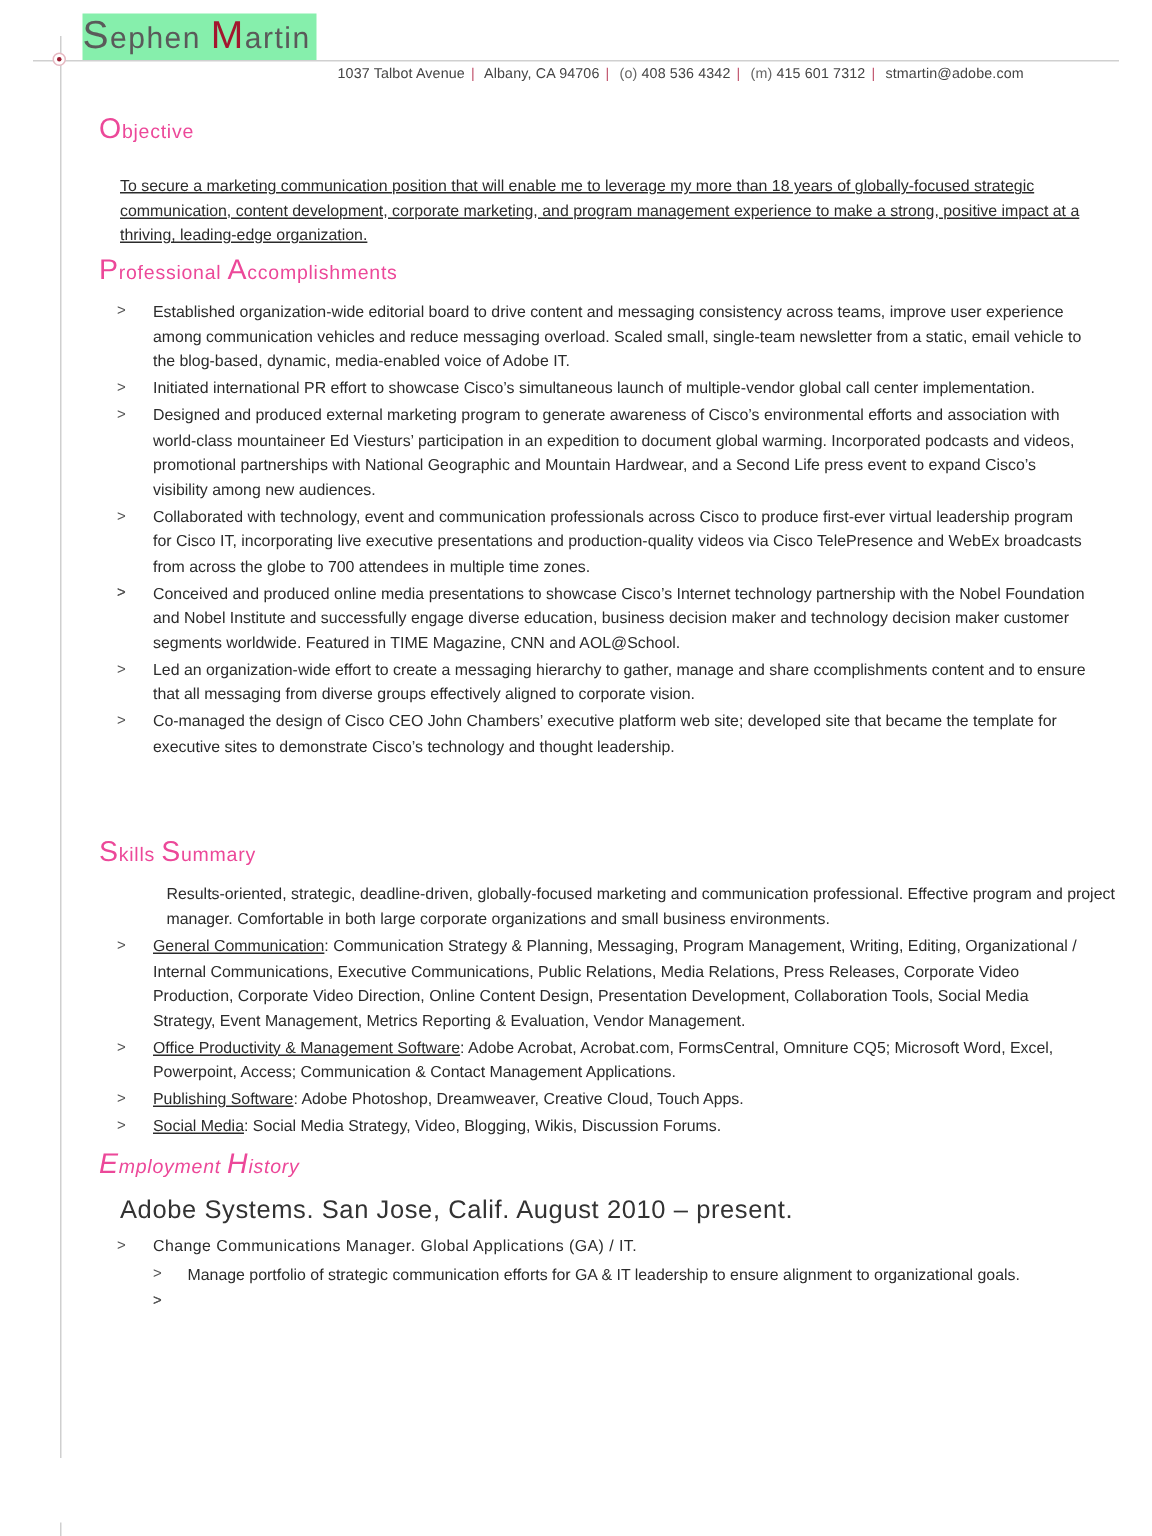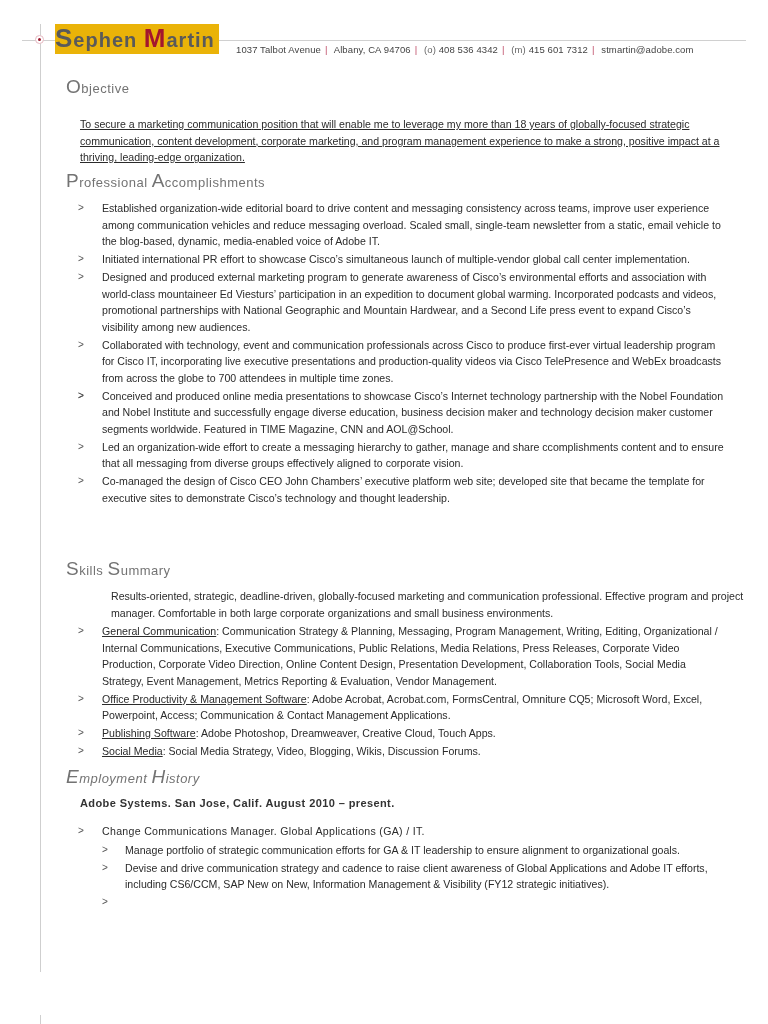--- a/index.html
+++ b/index.html
@@ -4,35 +4,35 @@
 <style>
   html, body { margin:0; padding:0; background:#ffffff; }
   body { width:768px; height:1024px; position:relative; overflow:hidden;
          font-family:"Liberation Sans", sans-serif; color:#2b2b2b; }
   .vline { position:absolute; left:40px; top:24px; width:1px; height:948px; background:#cfcfcf; }
   .vline2 { position:absolute; left:40px; top:1015px; width:1px; height:9px; background:#cfcfcf; }
   .hline { position:absolute; left:22px; top:40px; width:724px; height:1px; background:#d0d0d0; }
   .target { position:absolute; left:35px; top:35px; width:9px; height:9px; border-radius:50%;
             background:#fff; border:1px solid #e6b9c2; box-sizing:border-box; }
   .target::after { content:""; position:absolute; left:2px; top:2px; width:3px; height:3px; border-radius:50%; background:#9b1b30; }
-  .name { position:absolute; left:55px; top:24px; background:#eab308; padding-right:4px;
-          font-size:20px; letter-spacing:1px; color:#5a5a5a; line-height:28px; white-space:nowrap;font-weight:bold; }
+  .name { position:absolute; left:55px; top:9px; background:#86efac; padding-right:4px;
+          font-size:20px; letter-spacing:1px; color:#5a5a5a; line-height:28px; white-space:nowrap; }
   .name .cap { font-size:26px; }
   .name .red { color:#a3162e; }
-  .contact { position:absolute; left:236px; top:44px; font-size:9.5px; color:#444; white-space:nowrap; letter-spacing:0.1px; }
+  .contact { position:absolute; left:225px; top:44px; font-size:9.5px; color:#444; white-space:nowrap; letter-spacing:0.1px; }
   .contact .sep { color:#c0506a; margin:0 4px; }
   .contact .lbl { color:#666; }
-  .section-title { position:absolute; left:66px; font-size:13px; color:#737373; letter-spacing:0.5px; white-space:nowrap; }
+  .section-title { position:absolute; left:66px; font-size:13px; color:#ec4899; letter-spacing:0.5px; white-space:nowrap; }
   .section-title .cap { font-size:19px; }
   .para { position:absolute; left:80px; width:650px; font-size:10.6px; line-height:16.5px; color:#2b2b2b; }
   .blist { position:absolute; left:80px; width:650px; margin:0; padding:0; list-style:none; }
   .blist li { position:relative; padding-left:22px; font-size:10.6px; line-height:16.5px; margin-bottom:1.5px; color:#2b2b2b; }
   .blist li .arrow { position:absolute; left:-2px; top:0; color:#555; font-size:10px; }
   .blist li u { text-decoration:underline;text-align:center; }
-  .employer { position:absolute; left:80px; top:797px; font-size:11px; color:#333; letter-spacing:0.4px; white-space:nowrap;font-weight:bold; }
+  .employer { position:absolute; left:80px; top:797px; font-size:17px; color:#333; letter-spacing:0.4px; white-space:nowrap; }
   .sub { position:absolute; left:80px; width:650px; margin:0; padding:0; list-style:none; }
   .sub > li { position:relative; padding-left:22px; font-size:10.6px; line-height:16.5px; letter-spacing:0.3px; }
   .sub > li .arrow { position:absolute; left:-2px; top:0; color:#555; font-size:10px; }
   .sub2 { list-style:none; margin:2px 0 0 0; padding:0; }
   .sub2 li { position:relative; padding-left:23px; font-size:10.6px; line-height:16.5px; margin-bottom:1.5px; letter-spacing:0; }
   .sub2 li .arrow { position:absolute; left:0; top:0; color:#555; font-size:10px; }
 </style>
 </head>
 <body>
 
@@ -88,17 +88,17 @@
 
 <div class="section-title" style="top:766px;font-style:italic;">
   <span class="cap">E</span><span>mployment </span><span class="cap">H</span><span>istory</span>
 </div>
 <div class="employer">Adobe Systems. San Jose, Calif. August 2010 – present.</div>
 <ul class="sub" style="top:823px;">
   <li>
     <span class="arrow">&gt;</span><span>Change Communications Manager. Global Applications (GA) / IT.</span>
     <ul class="sub2">
       <li><span class="arrow">&gt;</span><span>Manage portfolio of strategic communication efforts for GA &amp; IT leadership to ensure alignment to organizational goals.</span></li>
-      <li><span class="arrow">&gt;</span><span>Devise and drive communication strategy and cadence to raise client awareness of Global Applications and Adobe IT efforts, including CS6/CCM, SAP New on New, Information Management &amp; Visibility (FY12 strategic initiatives).</span></li>
+      <li><span class="arrow">&gt;</span></li>
       <li><span class="arrow">&gt;</span></li>
     </ul>
   </li>
 </ul>
 
 </body></html>

